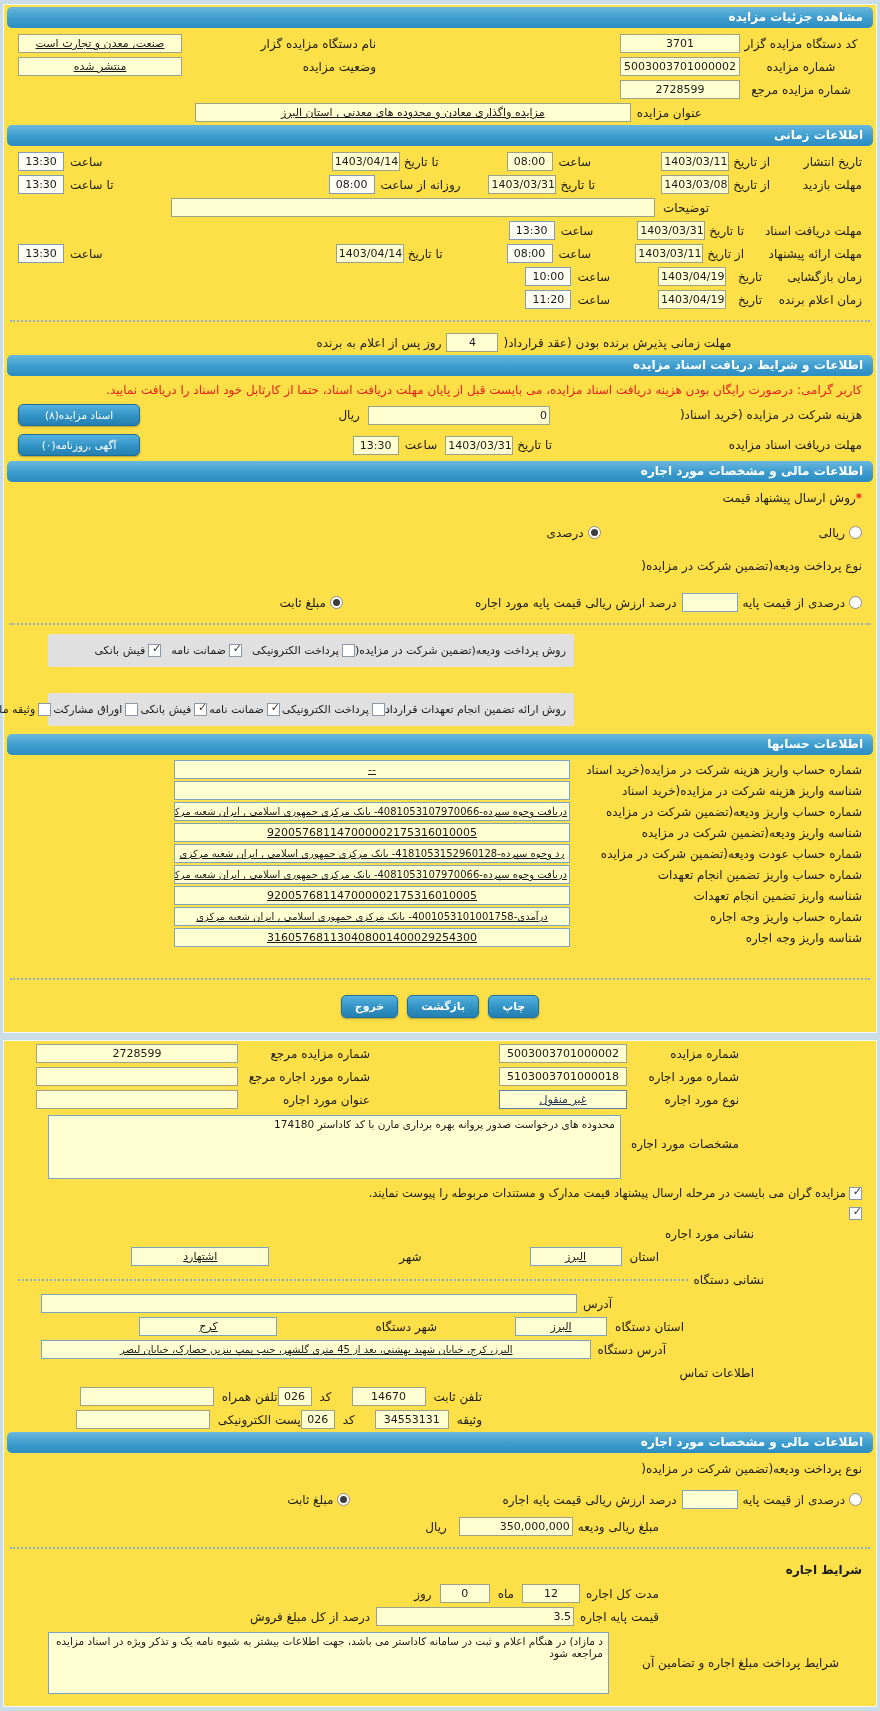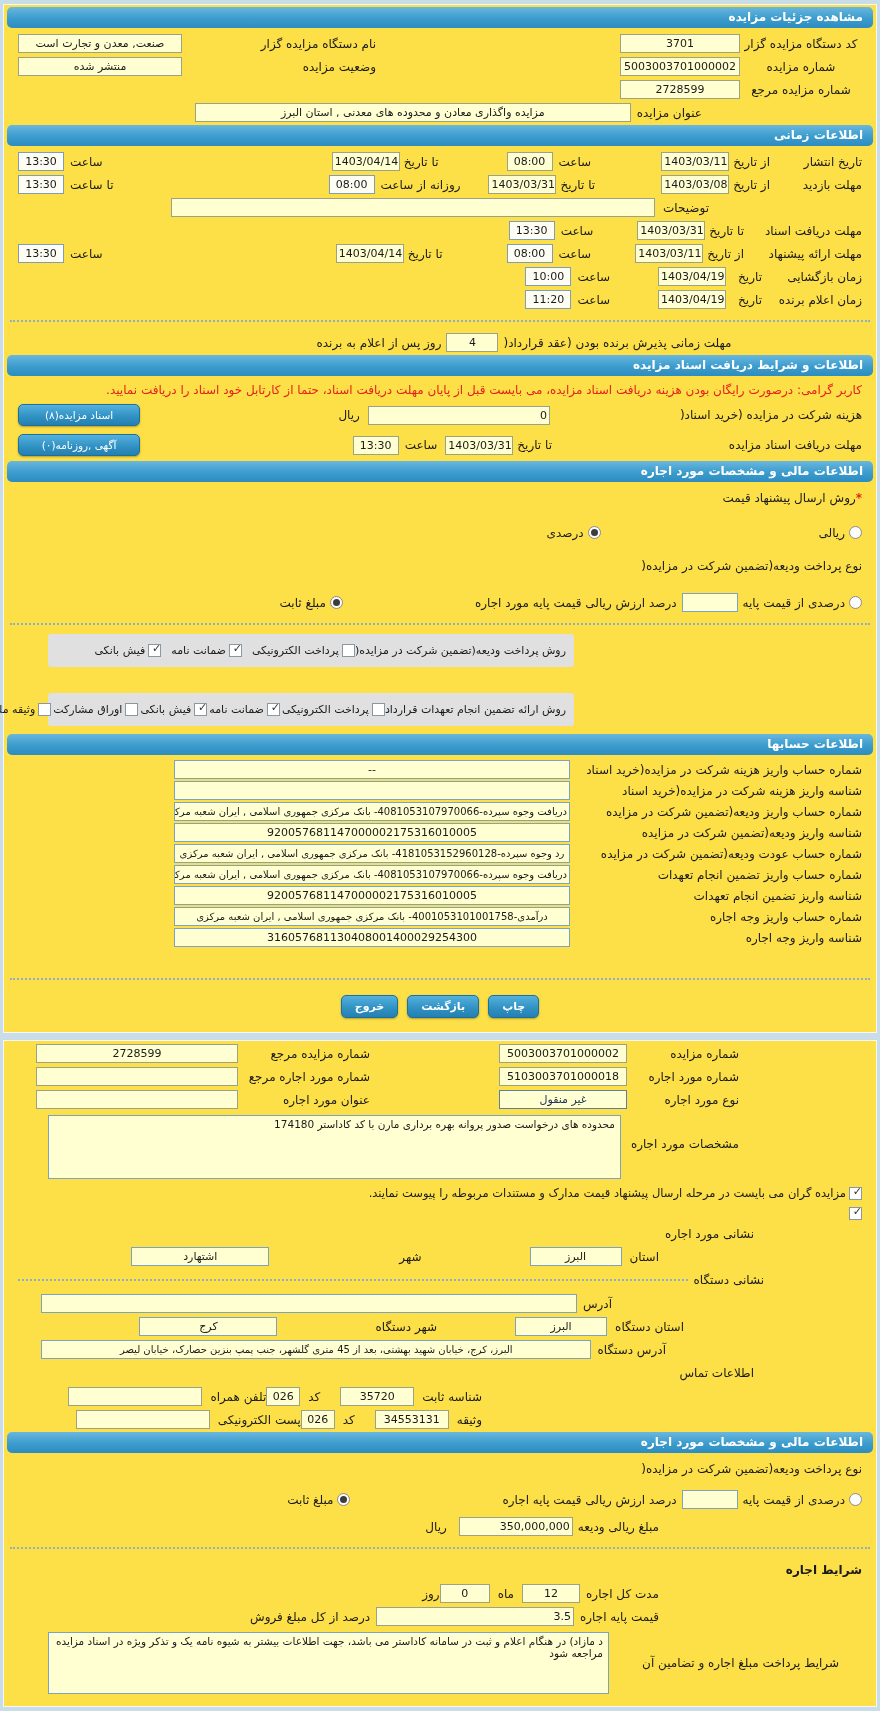--- a/index.html
+++ b/index.html
@@ -34,21 +34,21 @@
     height:17px;line-height:17px;
     display:inline-block;
     font-size:11px;
     text-align:center;
     direction:ltr;
     overflow:hidden;white-space:nowrap;
     box-sizing:content-box;
     padding:0 2px;
     flex:none;
   }
-  .fld.r{direction:rtl;}
+  .fld.r{direction:rtl;text-decoration:underline;}
   .fld.ra{text-align:right;padding-left:6px;}
   .fld.w{background:#fdfdf4;border:1px solid #7f9db9;}
   .fld.blue{border:1px solid #7da3c2;}
   .fld.sel{border:1px solid #5b7fa6;color:#1b2f55;}
   .tarea{
     background:#ffffd2;border:1px solid #7da3c2;
     font-size:10.5px;direction:rtl;text-align:right;
     padding:2px 5px;overflow:hidden;box-sizing:border-box;
   }
   .sep{border-top:2px dotted #90aec5;height:0;margin:9px 4px;}
@@ -418,22 +418,22 @@
     <div class="row" style="padding:0 208px 0 35px">
       <span class="lbl">آدرس دستگاه</span>
       <span class="fld r blue" style="flex:1;margin-right:6px;font-size:10px">البرز، کرج، خیابان شهید بهشتی، بعد از 45 متری گلشهر، جنب پمپ بنزین حصارک، خیابان لیصر</span>
     </div>
 
     <div class="row" style="padding-right:120px;min-height:24px">
       <span class="lbl">اطلاعات تماس</span>
     </div>
 
     <div class="row" style="padding-right:392px">
-      <span class="lbl">شناسه ثابت</span>
-      <span class="fld" style="width:68px;margin-right:8px">35720</span>
+      <span class="lbl">تلفن ثابت</span>
+      <span class="fld" style="width:68px;margin-right:8px">14670</span>
       <span class="lbl" style="margin-right:20px">کد</span>
       <span class="fld" style="width:28px;margin-right:8px">026</span>
       <span class="sp"></span>
       <span class="lbl">تلفن همراه</span>
       <span class="fld" style="width:128px;margin-right:8px;margin-left:108px"></span>
     </div>
 
     <div class="row" style="padding-right:392px">
       <span class="lbl">وثیقه</span>
       <span class="fld" style="width:68px;margin-right:8px">34553131</span>
@@ -471,21 +471,21 @@
 
     <div class="row" style="min-height:24px">
       <span class="lbl bold">شرایط اجاره</span>
     </div>
 
     <div class="row" style="padding-right:215px">
       <span class="lbl">مدت کل اجاره</span>
       <span class="fld" style="width:52px;margin-right:6px">12</span>
       <span class="lbl" style="margin-right:8px">ماه</span>
       <span class="fld" style="width:44px;margin-right:8px">0</span>
-      <span class="lbl" style="margin-right:0">روز</span>
+      <span class="lbl" style="margin-right:8px">روز</span>
     </div>
 
     <div class="row" style="padding-right:215px">
       <span class="lbl">قیمت پایه اجاره</span>
       <span class="fld ra" style="width:188px;margin-right:6px">3.5</span>
       <span class="lbl" style="margin-right:6px">درصد از کل مبلغ فروش</span>
     </div>
 
     <div class="row" style="align-items:flex-start;padding:4px 35px 2px 42px">
       <span class="lbl" style="width:230px;padding-top:24px">شرایط پرداخت مبلغ اجاره و تضامین آن</span>

